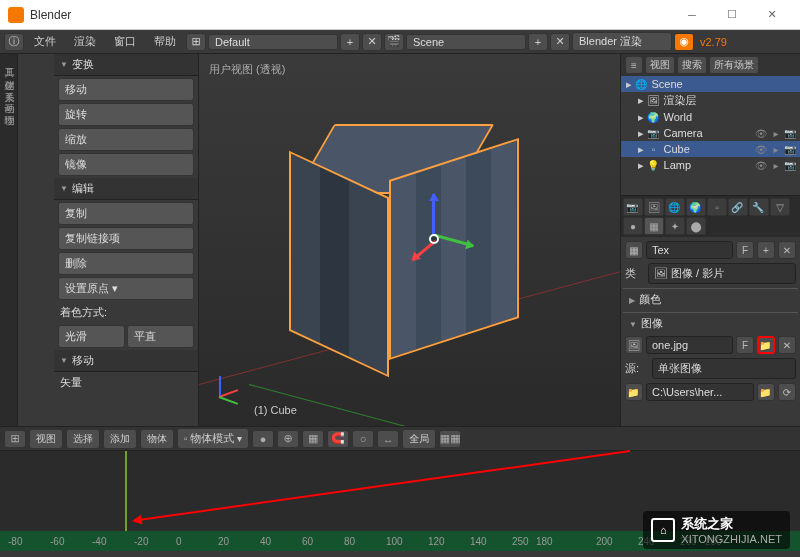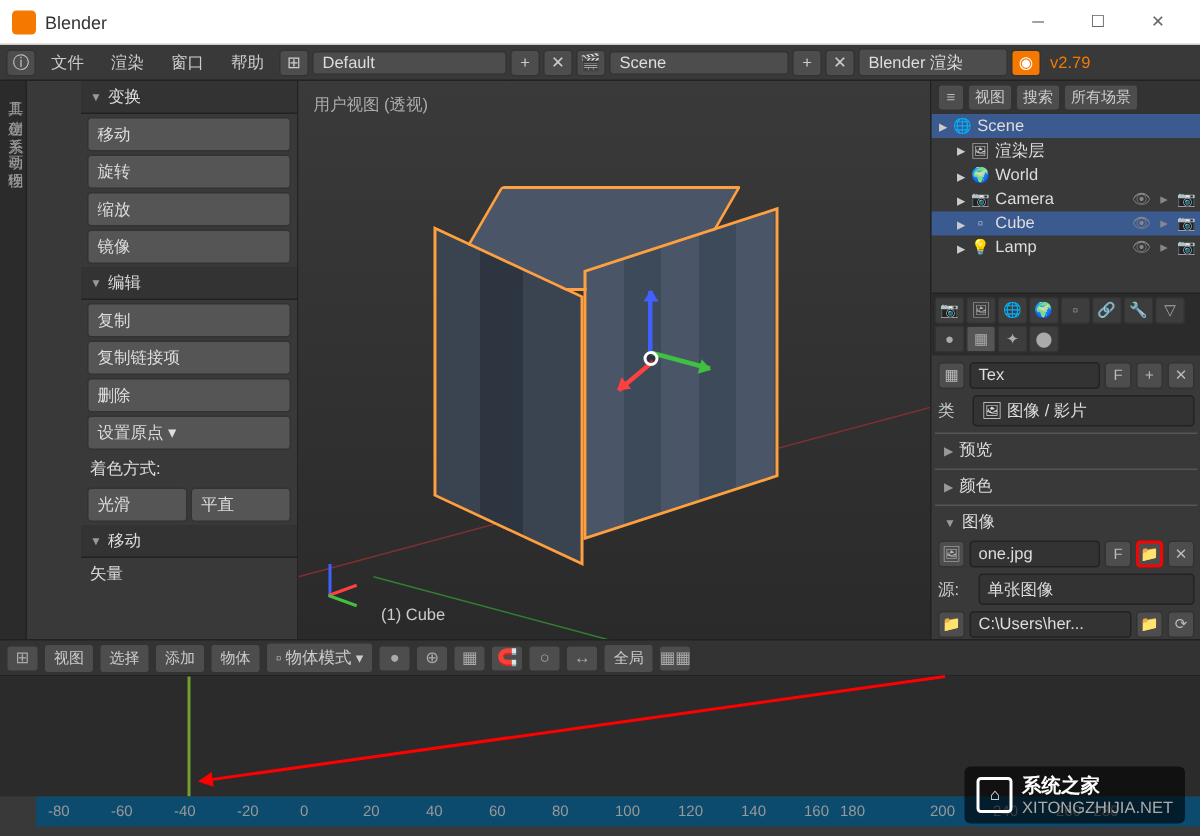--- a/index.html
+++ b/index.html
@@ -66,21 +66,21 @@
 .prop-section{padding:3px 6px;color:#ddd;border-top:1px solid #555;margin-top:2px;}
 .prop-section::before{content:'▶';font-size:8px;margin-right:4px;color:#999;}
 .prop-section.open::before{content:'▼';}
 .highlight-box{border:2px solid #ff0000;}
 .viewport-bar{height:24px;background:#333;border-top:1px solid #222;display:flex;align-items:center;padding:0 4px;gap:3px;}
 .vb-btn{padding:2px 6px;background:#4d4d4d;border:1px solid #333;border-radius:3px;color:#ccc;font-size:10px;}
 .vb-icon{width:22px;height:18px;background:#4d4d4d;border:1px solid #333;border-radius:3px;display:inline-flex;align-items:center;justify-content:center;color:#aaa;}
 .timeline{height:110px;background:#393939;border-top:1px solid #222;position:relative;}
 .timeline-body{height:80px;background:linear-gradient(90deg,#2b2b2b 0%,#2b2b2b 100%);position:relative;}
 .timeline-cursor{position:absolute;left:125px;top:0;width:2px;height:80px;background:#70a030;}
-.timeline-ruler{height:20px;background:#0c4a6e;display:flex;align-items:center;color:#999;position:relative;margin-left:24px;}
+.timeline-ruler{height:20px;background:#14532d;display:flex;align-items:center;color:#999;position:relative;}
 .ruler-tick{position:absolute;font-size:10px;}
 .red-arrow{position:absolute;top:450px;left:130px;width:500px;height:2px;background:#ff0000;transform:rotate(-8deg);transform-origin:right;z-index:100;pointer-events:none;}
 .red-arrow::before{content:'';position:absolute;left:-8px;top:-4px;border:5px solid transparent;border-right:10px solid #ff0000;}
 .watermark{position:absolute;bottom:8px;right:10px;background:rgba(0,0,0,.6);padding:4px 8px;border-radius:4px;color:#fff;font-size:12px;display:flex;align-items:center;gap:6px;z-index:200;}
 .watermark .wm-icon{width:24px;height:24px;border:2px solid #fff;border-radius:3px;display:flex;align-items:center;justify-content:center;}
 .watermark .wm-text{font-size:13px;font-weight:bold;}
 .watermark .wm-url{font-size:11px;color:#aaa;}
 </style>
 </head>
 <body>
@@ -219,21 +219,20 @@
         <span class="prop-icon-btn">▦</span>
         <span class="prop-field">Tex</span>
         <span class="prop-icon-btn">F</span>
         <span class="prop-icon-btn">+</span>
         <span class="prop-icon-btn">✕</span>
       </div>
       <div class="prop-row">
         <span style="width:20px">类</span>
         <span class="prop-field">🖼 <span>图像 / 影片</span></span>
       </div>
-      <div class="prop-section">预览</div>
       <div class="prop-section">颜色</div>
       <div class="prop-section open">图像</div>
       <div class="prop-row">
         <span class="prop-icon-btn">🖼</span>
         <span class="prop-field">one.jpg</span>
         <span class="prop-icon-btn">F</span>
         <span class="prop-icon-btn highlight-box">📁</span>
         <span class="prop-icon-btn">✕</span>
       </div>
       <div class="prop-row">
@@ -278,21 +277,21 @@
       <span class="ruler-tick" style="left: 92px;">-40</span>
       <span class="ruler-tick" style="left: 134px;">-20</span>
       <span class="ruler-tick" style="left: 176px;">0</span>
       <span class="ruler-tick" style="left: 218px;">20</span>
       <span class="ruler-tick" style="left: 260px;">40</span>
       <span class="ruler-tick" style="left: 302px;">60</span>
       <span class="ruler-tick" style="left: 344px;">80</span>
       <span class="ruler-tick" style="left: 386px;">100</span>
       <span class="ruler-tick" style="left: 428px;">120</span>
       <span class="ruler-tick" style="left: 470px;">140</span>
-      <span class="ruler-tick" style="left: 512px;">160</span>
+      <span class="ruler-tick" style="left: 512px;">250</span>
       <span class="ruler-tick" style="left: 536px;">180</span>
       <span class="ruler-tick" style="left: 596px;">200</span>
       <span class="ruler-tick" style="left: 638px;">240</span>
       <span class="ruler-tick" style="left: 680px;">260</span>
       <span class="ruler-tick" style="left: 705px;">280</span>
     </div>
 </div>
 
 <div class="red-arrow"></div>
 

